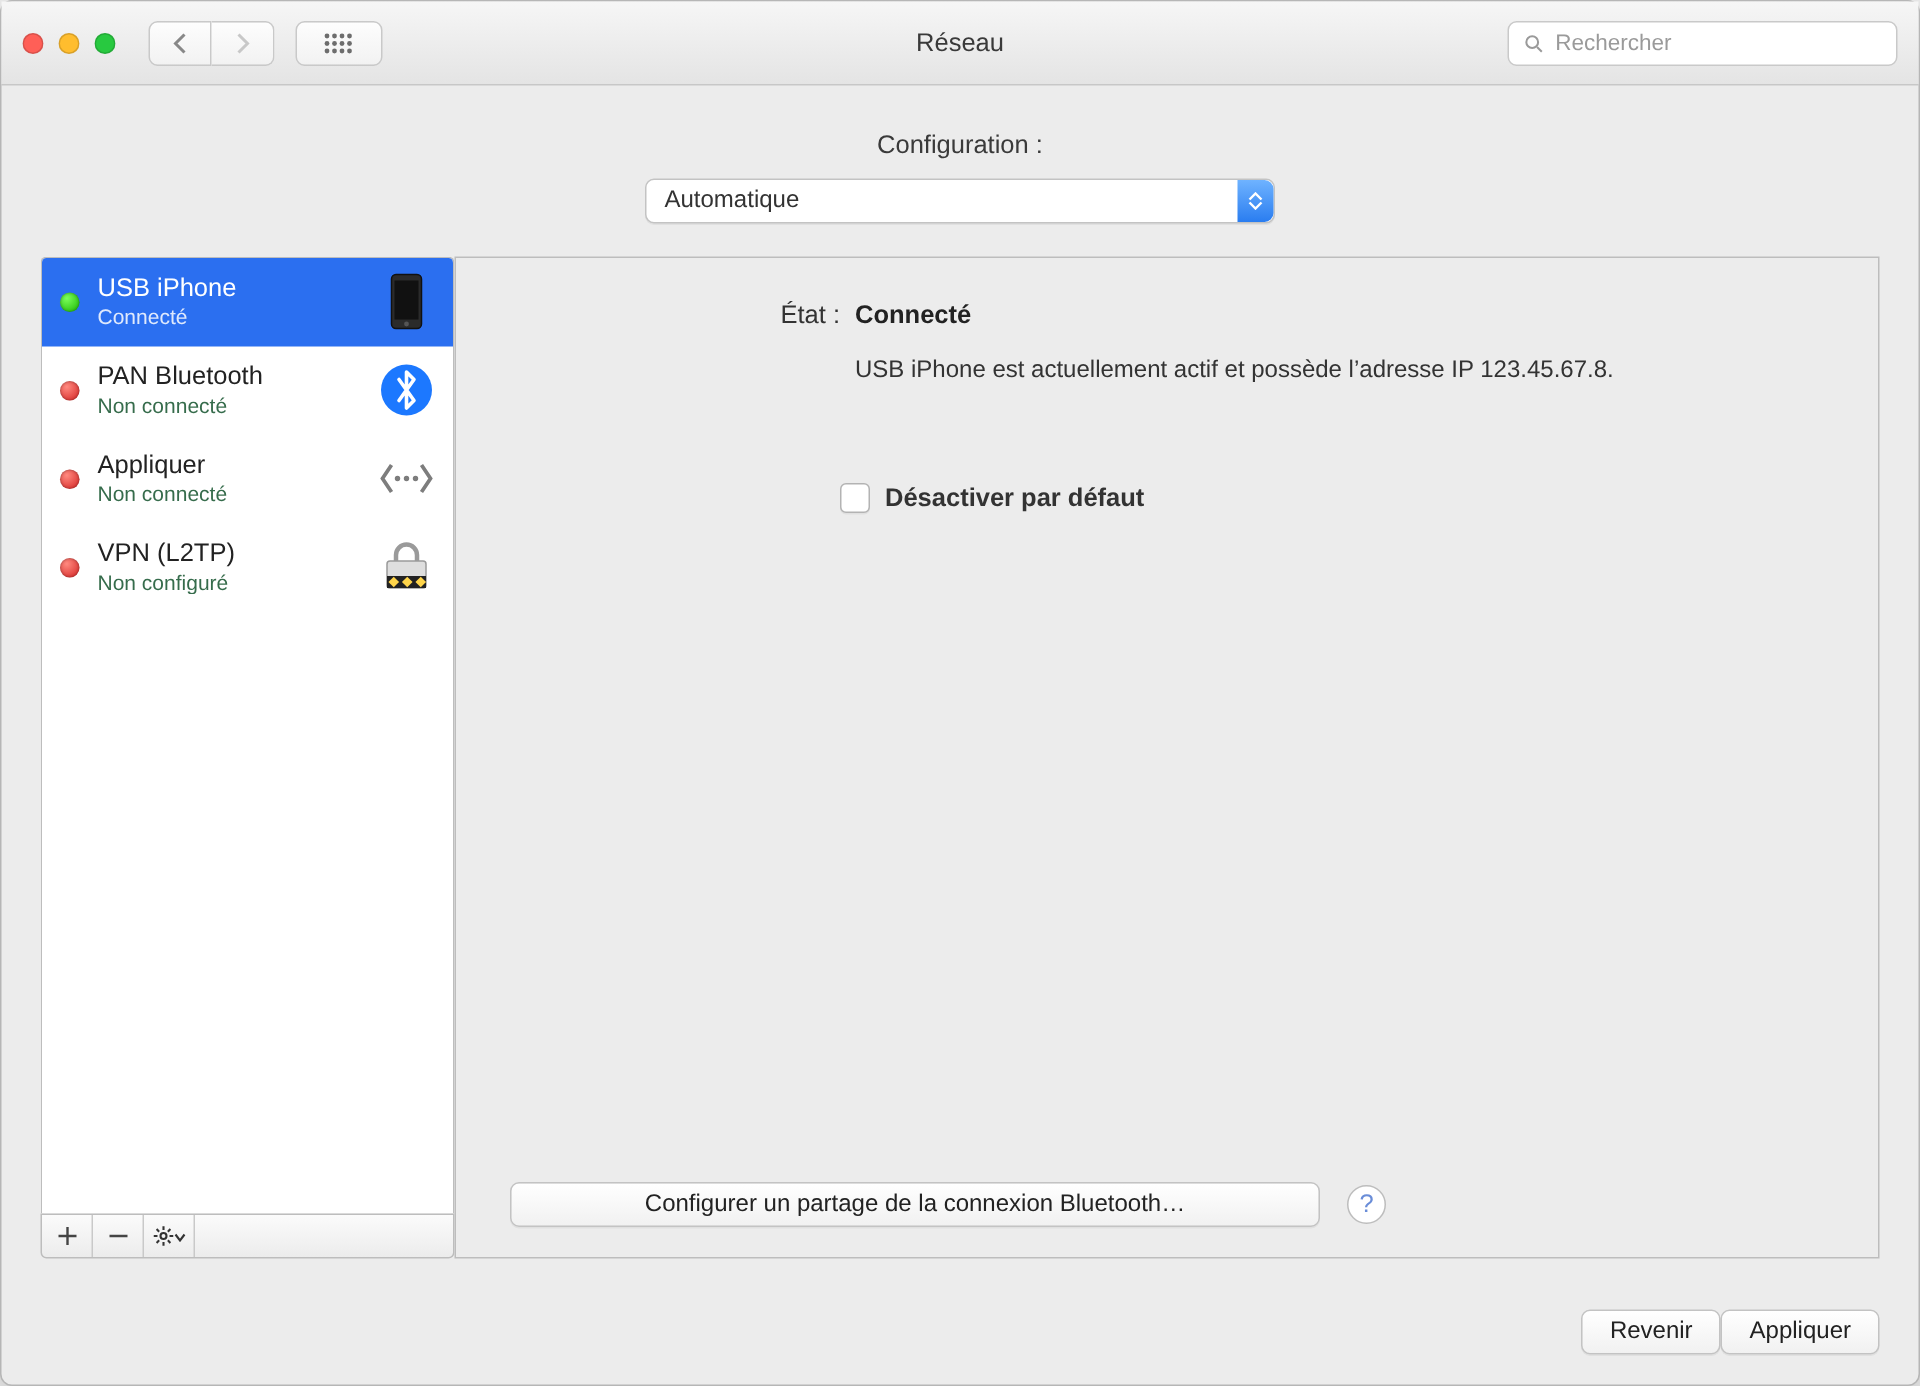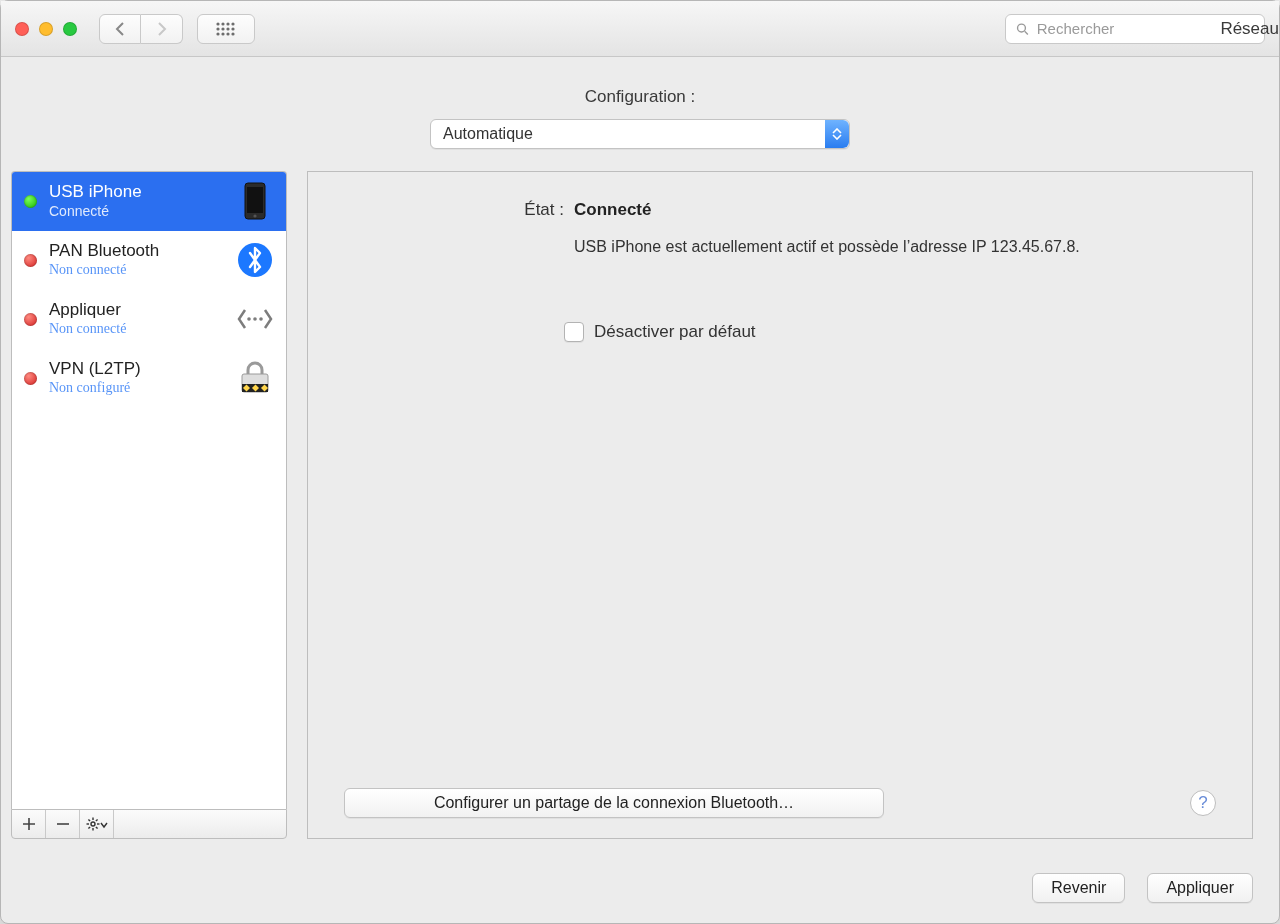--- a/index.html
+++ b/index.html
@@ -12,69 +12,69 @@
   .titlebar { height:56px; background:linear-gradient(#f6f6f6,#e4e4e4); border-bottom:1px solid #c7c7c7; display:flex; align-items:center; padding:0 14px; position:relative; }
   .traffic { display:flex; gap:10px; align-items:center; }
   .tl { width:14px; height:14px; border-radius:50%; border:1px solid rgba(0,0,0,.15); }
   .tl.red{background:#ff5f57;} .tl.yel{background:#ffbd2e;} .tl.grn{background:#28c940;}
   .tb-group { display:flex; margin-left:22px; }
   .tb-btn { height:30px; background:linear-gradient(#fdfdfd,#f2f2f2); border:1px solid #c9c9c9; display:flex; align-items:center; justify-content:center; font-size:16px; color:#6a6a6a; }
   .tb-btn.nav { width:42px; }
   .tb-btn:first-child { border-radius:6px 0 0 6px; }
   .tb-btn:last-child { border-radius:0 6px 6px 0; border-left:none; }
   .tb-btn.single { border-radius:6px; width:58px; margin-left:14px; }
-  .win-title { position:absolute; left:0; right:0; text-align:right; font-size:17px; color:#3a3a3a; pointer-events:none; }
+  .win-title { position:absolute; left:0; right:0; text-align:center; font-size:17px; color:#3a3a3a; pointer-events:none; }
   .search { margin-left:auto; width:260px; height:30px; background:#fff; border:1px solid #c9c9c9; border-radius:6px; display:flex; align-items:center; padding:0 10px; color:#9a9a9a; gap:8px; }
   .search input { border:none; outline:none; font-size:15px; color:#000000; width:100%; background:transparent; }
   .search input::placeholder { color:#9a9a9a; }
 
   
   .config-row { display:flex; align-items:center; justify-content:center; gap:12px; padding:30px 0 22px;flex-direction:column; }
   .config-row label { font-size:17px; color:#3a3a3a; }
   .select { position:relative; width:420px; height:30px; background:#fff; border:1px solid #c3c3c3; border-radius:6px; display:flex; align-items:center; padding:0 24px 0 12px; font-size:16px; color:#333; box-shadow:0 1px 0 rgba(0,0,0,.05); }
   .select .stepper { position:absolute; right:0; top:0; bottom:0; width:24px; background:linear-gradient(#6fb3ff,#2a7df0); border-radius:0 6px 6px 0; display:flex; flex-direction:column; align-items:center; justify-content:center; }
   .stepper svg{display:block;}
 
   
-  .body { flex:1; display:flex; padding:0 26px 18px 10px; gap:20px; }
+  .body { flex:1; display:flex; padding:0 26px 18px 26px; gap:0; }
 
   
   .sidebar { width:276px; display:flex; flex-direction:column; }
   .sb-list { flex:1; background:#fff; border:1px solid #bdbdbd; border-bottom:none; border-radius:4px 4px 0 0; overflow:hidden; }
   .sb-item { display:flex; align-items:center; padding:8px 10px 8px 12px; gap:12px; border-bottom:1px solid transparent; cursor:default; }
   .sb-item .dot { width:13px; height:13px; border-radius:50%; flex-shrink:0; box-shadow:inset 0 0 2px rgba(0,0,0,.4); }
   .dot.green{background:radial-gradient(circle at 35% 30%, #7bff5a, #17b400);}
   .dot.red{background:radial-gradient(circle at 35% 30%, #ff8a80, #d32020);}
   .sb-text { flex:1; line-height:1.2; }
   .sb-name { font-size:17px; }
   .sb-sub  { font-size:14px; opacity:.85; }
   .sb-iconbox { width:42px; height:42px; display:flex; align-items:center; justify-content:center; flex-shrink:0; }
   .sb-item.selected { background:#2b6ff0; color:#fff; }
-  .sb-item:not(.selected) .sb-name{color:#222;} .sb-item:not(.selected) .sb-sub{color:#3b82f6;font-family:Liberation Serif, serif;}
+  .sb-item:not(.selected) .sb-name{color:#222;} .sb-item:not(.selected) .sb-sub{color:#14532d;}
 
   .sb-footer { height:30px; display:flex; background:linear-gradient(#fbfbfb,#ececec); border:1px solid #bdbdbd; border-radius:0 0 4px 4px; }
   .sb-fbtn { width:34px; display:flex; align-items:center; justify-content:center; border-right:1px solid #c9c9c9; font-size:17px; color:#444; }
   .sb-fbtn:last-child{border-right:none; flex:1;}
 
   
   .detail { flex:1; background:#ececec; border:1px solid #bdbdbd; border-radius:0; padding:28px 36px 20px 36px; display:flex; flex-direction:column; position:relative; }
   .status-row { display:grid; grid-template-columns:220px 1fr; gap:10px; }
   .status-label { text-align:right; font-size:17px; color:#333; }
   .status-val { font-size:17px; font-weight:700; color:#222; }
   .status-desc { grid-column:2; font-size:16px; color:#333; line-height:1.4; margin-top:6px; }
-  .chk-row { display:grid; grid-template-columns:220px 1fr; margin-top:64px; }
+  .chk-row { display:grid; grid-template-columns:220px 1fr; margin-top:64px;font-weight:bold; }
   .chk { grid-column:2; display:flex; align-items:center; gap:10px; font-size:17px; color:#333; }
   .chk .box { width:20px; height:20px; background:#fff; border:1px solid #b3b3b3; border-radius:4px; box-shadow:inset 0 1px 0 rgba(255,255,255,.5), 0 1px 0 rgba(0,0,0,.05); }
 
-  .detail-bottom { margin-top:auto; display:flex; align-items:center; gap:18px; justify-content:space-between; }
+  .detail-bottom { margin-top:auto; display:flex; align-items:center; gap:18px; justify-content:flex-start; }
   .btn { height:30px; padding:0 18px; background:linear-gradient(#fff,#f1f1f1); border:1px solid #c3c3c3; border-radius:6px; font-size:16px; color:#222; display:flex; align-items:center; box-shadow:0 1px 0 rgba(0,0,0,.05); }
   .help { width:26px; height:26px; border-radius:50%; border:1.5px solid #bdbdbd; color:#6a8dd8; display:flex; align-items:center; justify-content:center; font-size:17px; background:#fff; }
 
   
-  .footer { display:flex; justify-content:flex-end; gap:22px; padding:16px 26px 20px;text-align:right; }
+  .footer { display:flex; justify-content:flex-end; gap:0; padding:16px 26px 20px;text-align:right; }
 </style>
 </head>
 <body>
 
 <div class="window">
 
   <div class="titlebar">
     <div class="traffic">
       <div class="tl red"></div>
       <div class="tl yel"></div>

